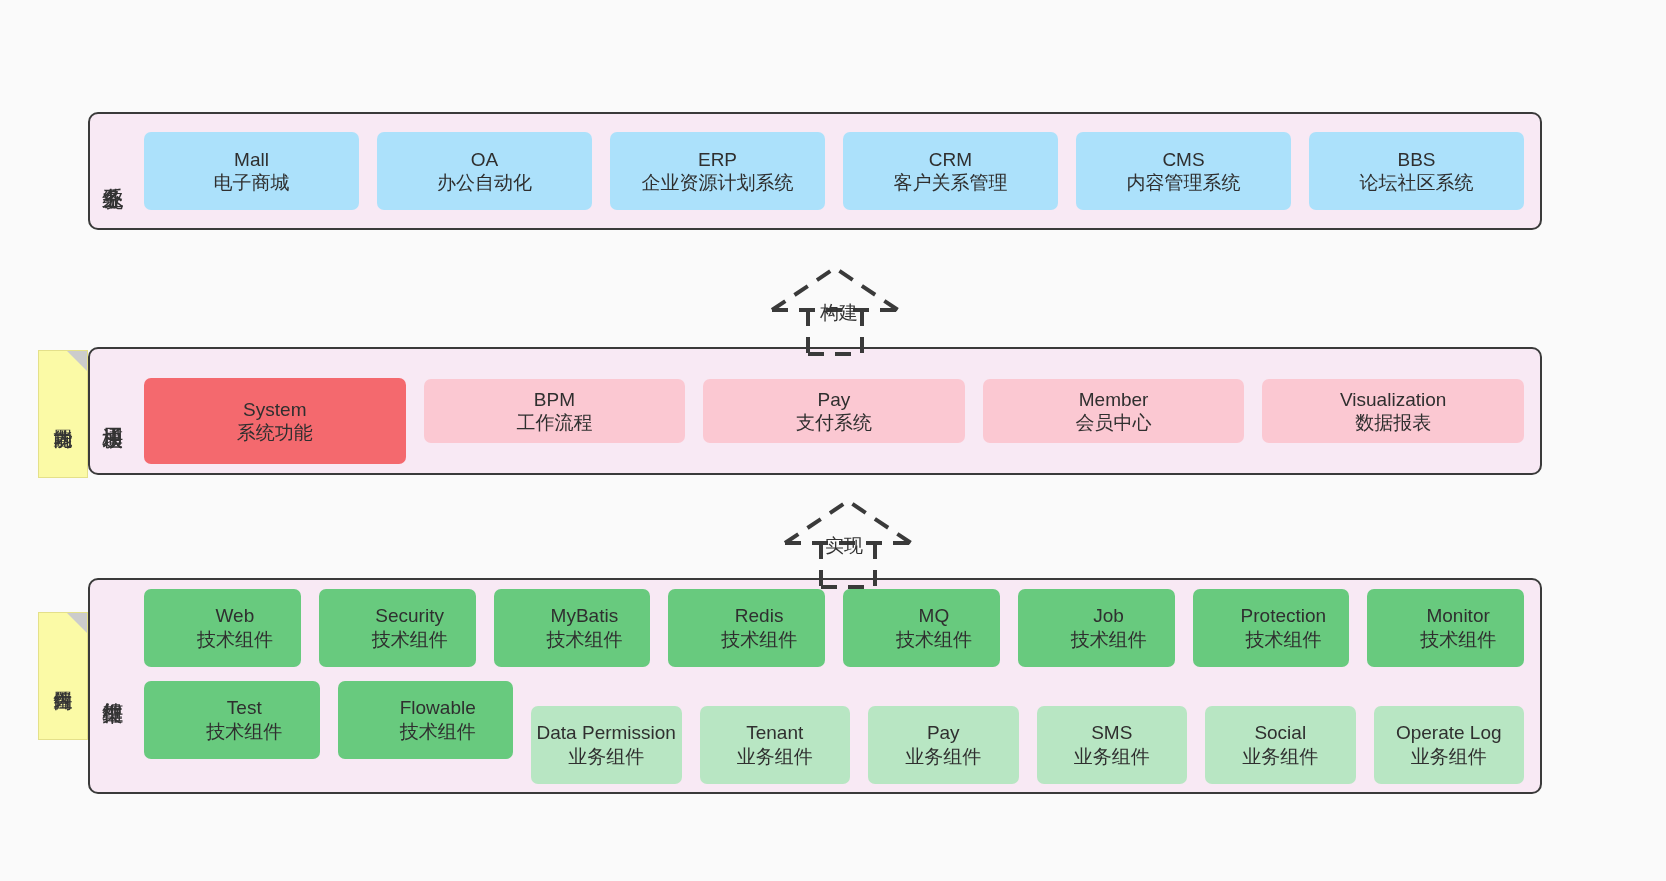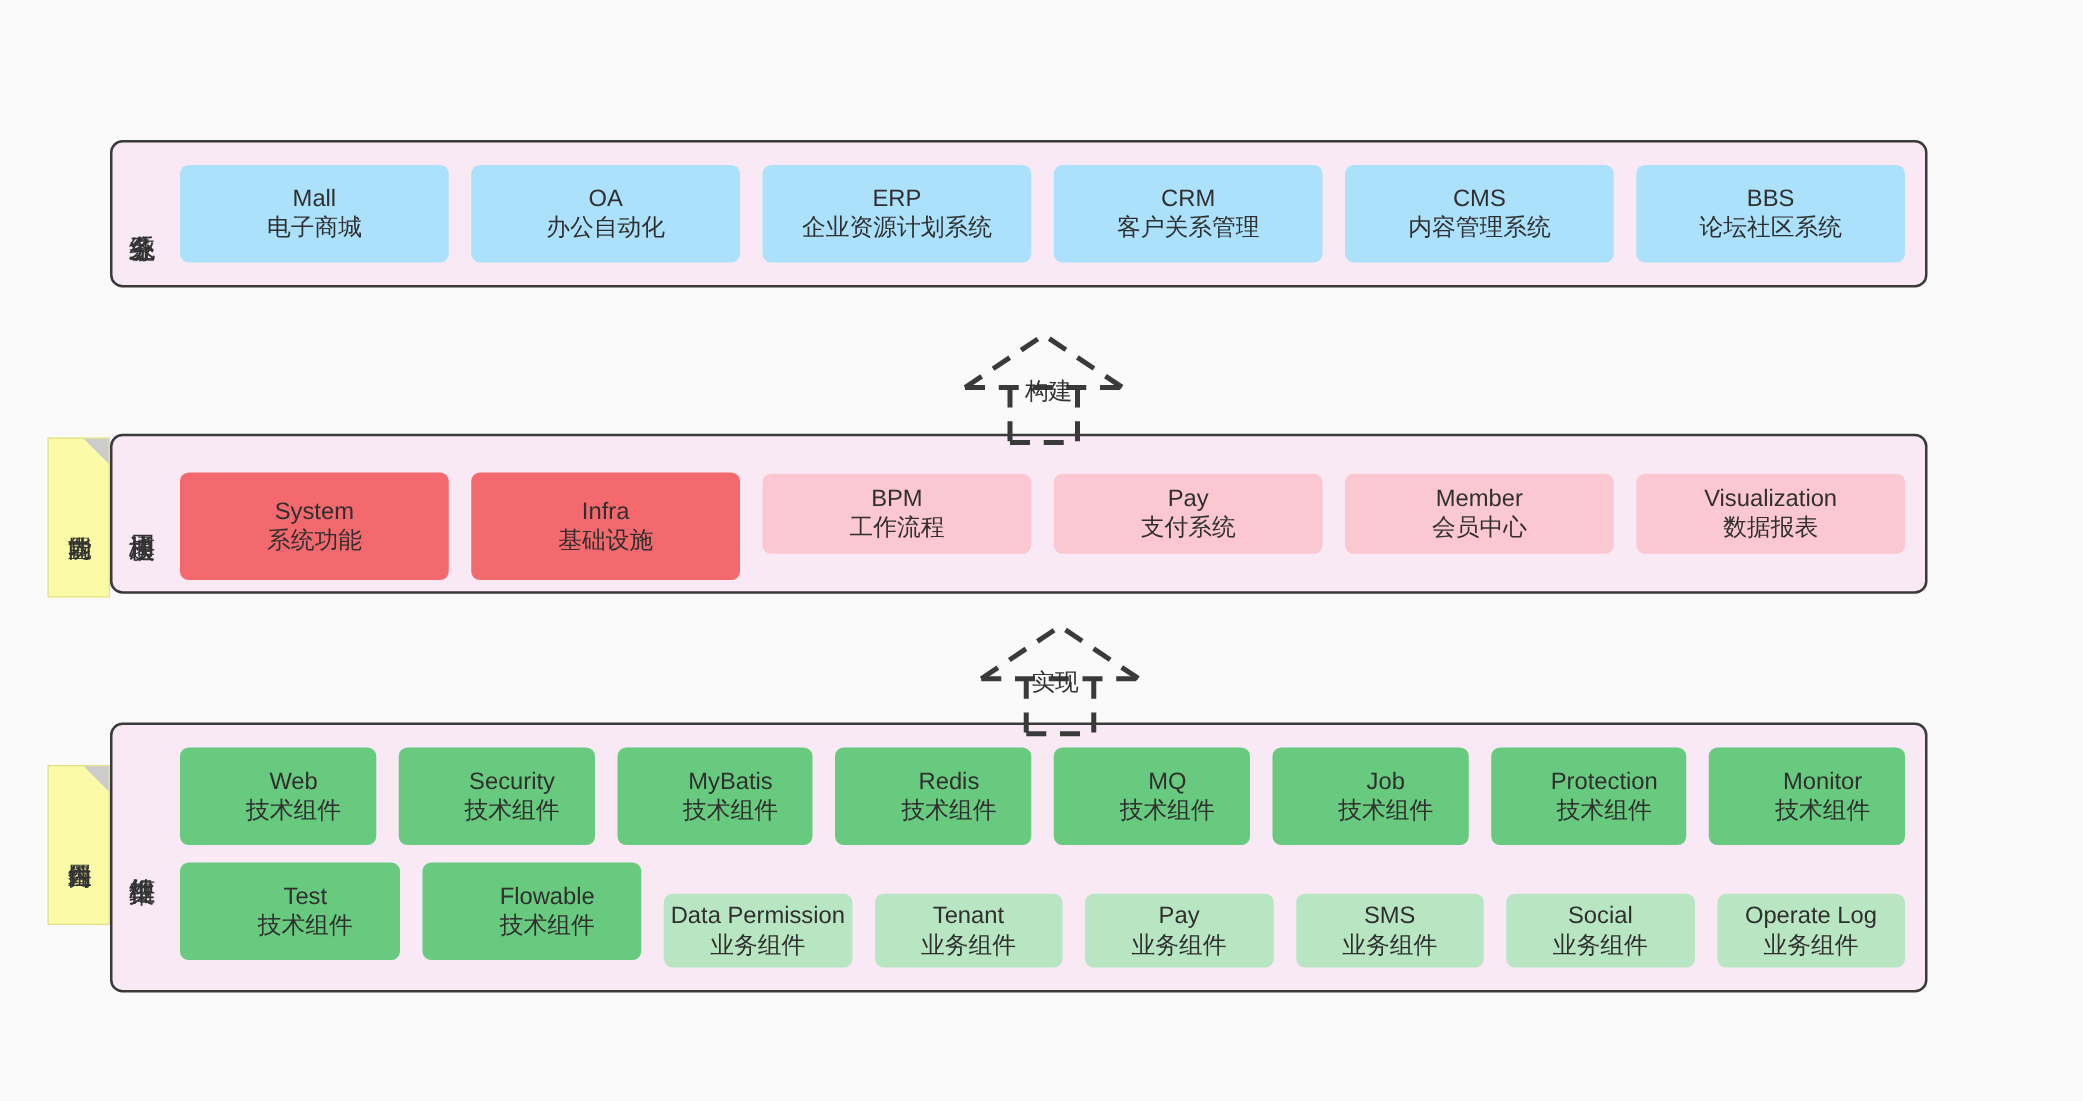--- a/index.html
+++ b/index.html
@@ -88,21 +88,21 @@
     padding: 6px 4px;
     user-select: none;
   }
   .card .en { display: block; }
   .card .cn { display: block; }
 
   .card-blue  { background: #ace1fb; height: 78px; }
   .card-red   { background: #f4696e; height: 86px; margin-top: 20px; }
   .card-pink  { background: #fbc8d2; height: 64px; }
   .card-green { background: #68ca7e; height: 78px; padding-left: 29px; }
-  .card-lightgreen { background: #b8e6c3; height: 59px; margin-top: 25px; }
+  .card-lightgreen { background: #b8e6c3; height: 78px; margin-top: 25px; }
 
   
   .sticky {
     position: absolute;
     box-sizing: border-box;
     width: 50px;
     background: #fbfaa6;
     border: 1px solid #e4e08a;
     display: flex;
     align-items: center;
@@ -190,24 +190,20 @@
     <span>内置功能</span>
   </div>
 
   <div class="layer" id="layer-common" style="left:88px; top:347px; width:1454px; height:128px;">
     <div class="layer-title">通用模块</div>
     <div class="layer-body">
       <div class="card card-red">
         <span class="en">System</span>
         <span class="cn">系统功能</span>
       </div>
-      <div class="card card-red">
-        <span class="en">Infra</span>
-        <span class="cn">基础设施</span>
-      </div>
       <div class="card card-pink">
         <span class="en">BPM</span>
         <span class="cn">工作流程</span>
       </div>
       <div class="card card-pink">
         <span class="en">Pay</span>
         <span class="cn">支付系统</span>
       </div>
       <div class="card card-pink">
         <span class="en">Member</span>

